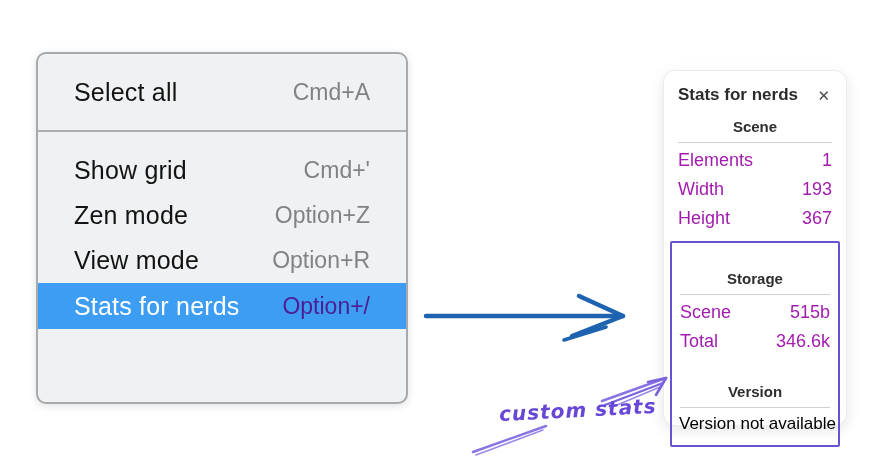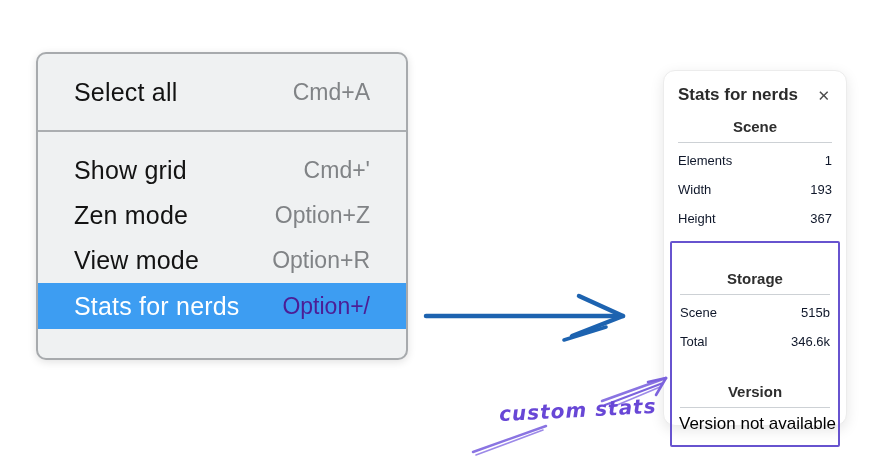--- a/index.html
+++ b/index.html
@@ -4,21 +4,21 @@
 <style>
   * { margin:0; padding:0; box-sizing:border-box; }
   html,body { background:#ffffff; }
   .canvas {
     position:relative; width:873px; height:461px; background:#ffffff;
     font-family:"Liberation Sans", sans-serif; overflow:hidden;
   }
 
   
   .menu {
-    position:absolute; left:36px; top:52px; width:372px; height:308px;
+    position:absolute; left:36px; top:52px; width:372px; height:352px;
     background:#eff1f2; border:2px solid #a7aaad; border-radius:10px;
     box-shadow:0 2px 8px rgba(0,0,0,0.12); overflow:hidden;
   }
   .menu-section-top { height:76px; display:flex; align-items:center; }
   .menu-divider { border:none; border-top:2px solid #abaeb1; }
   .menu-section-bottom { padding-top:16px; }
   .menu-item {
     display:flex; justify-content:space-between; align-items:center;
     height:45px; padding:0 36px; cursor:default;
   }
@@ -36,21 +36,21 @@
   .stats-panel {
     position:absolute; left:663px; top:70px; width:184px; height:356px;
     background:#ffffff; border:1px solid #ececec; border-radius:12px;
     box-shadow:0 4px 14px rgba(0,0,0,0.10); padding:12px 12px 0; color:#3b3b3b;
   }
   .sp-title-row { display:flex; justify-content:space-between; align-items:center; padding:2px 2px 0; }
   .sp-title { font-weight:bold; font-size:17px; color:#2b2b2b; }
   .sp-close { font-size:15px; color:#4d4d4d; line-height:1; cursor:pointer; padding:2px; }
   .sp-heading { text-align:center; font-weight:bold; font-size:15px; color:#2e2e2e; margin-top:13px; }
   .sp-rule { border:none; border-top:1px solid #cdd1d5; margin:7px 2px 3px; }
-  .sp-row { display:flex; justify-content:space-between; font-size:13px; line-height:29px; padding:0 2px; color:#0f172a; }
+  .sp-row { display:flex; justify-content:space-between; font-size:18px; line-height:29px; padding:0 2px; color:#a21caf; }
   .custom-box {
     border:2px solid #6753cf; border-radius:2px;
     margin:8px -6px 0; padding:0 6px 9px; background:transparent;
   }
   .custom-box .sp-heading { margin-top:27px; }
   .sp-note { font-size:17px; line-height:25px; padding:0 1px; color:#000000; white-space:nowrap; }
 
   
   .annotation-arrows { position:absolute; left:450px; top:365px; }
   .annotation-text {

